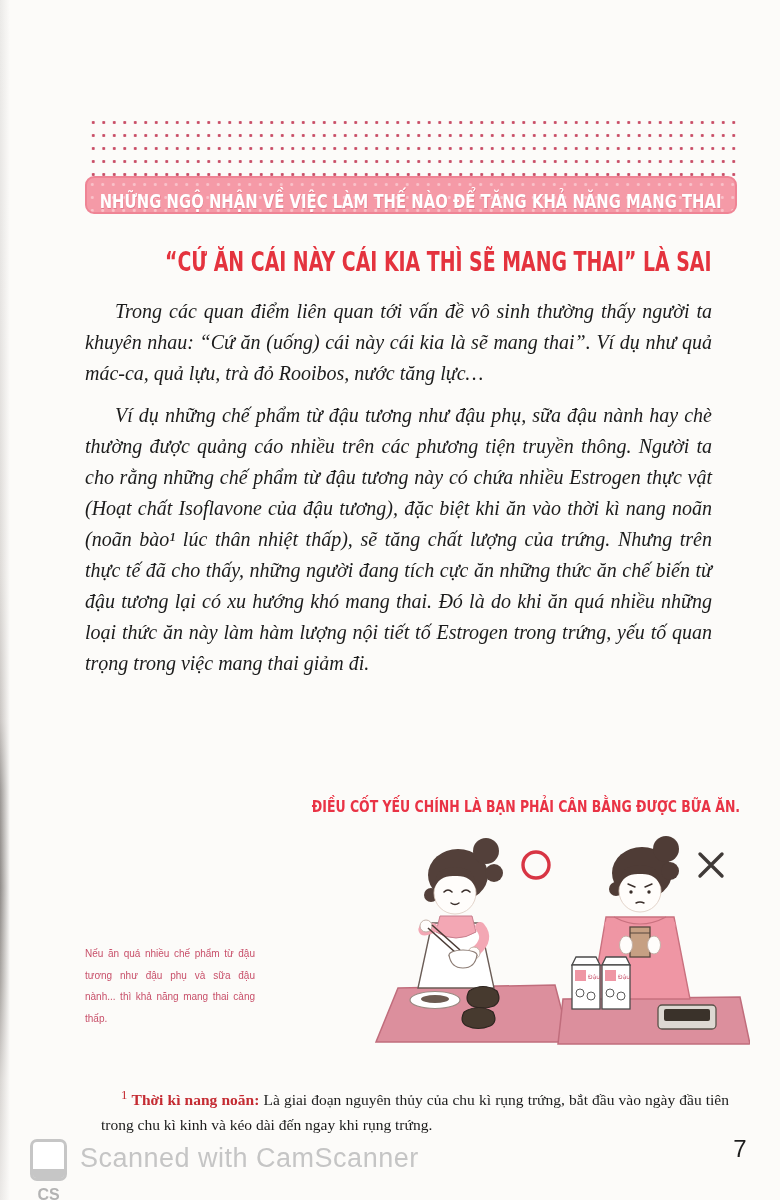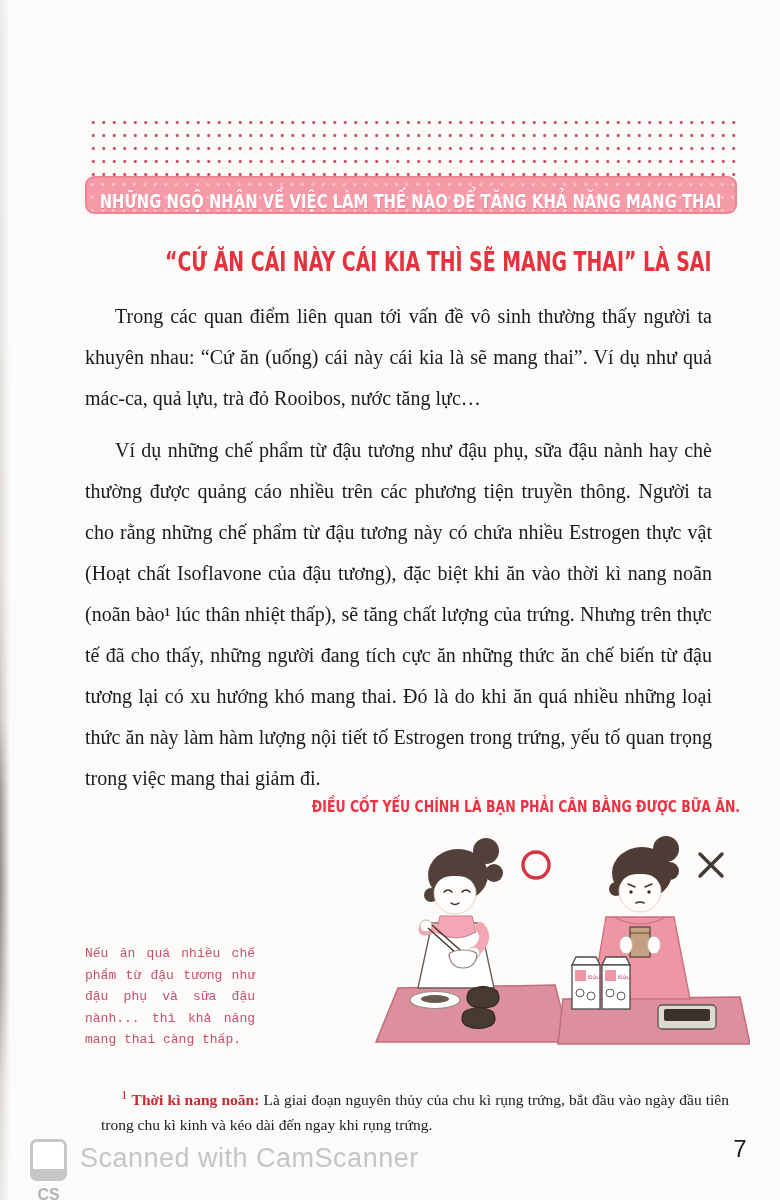--- a/index.html
+++ b/index.html
@@ -44,37 +44,37 @@
   .headline{
     position:absolute; left:40px; top:234px; width:740px; text-align:center; margin:8px;
   }
   .headline span{
     display:inline-block; color:#e4333e; font-family:"DejaVu Sans", sans-serif;
     font-weight:bold; font-size:27px; white-space:nowrap; transform:scaleX(0.70);
   }
   
   .body-text{
     position:absolute; left:85px; top:296px; width:627px;
-    font-size:20px; line-height:41px; color:#1b1b1b; text-align:justify;
+    font-size:20px; line-height:31px; color:#1b1b1b; text-align:justify;font-style:italic;
   }
   .body-text p{ margin:0 0 11px 0; text-indent:30px; }
   
   .caption{
     position:absolute; right:40px; top:797px; text-align:center; transform-origin:right center;
   }
   .caption span{
     display:inline-block; color:#e93345; font-family:"DejaVu Sans", sans-serif;
     font-weight:bold; font-size:16px; white-space:nowrap; transform:scaleX(0.78);
     transform-origin:right center;
   }
   .illustration{ position:absolute; left:374px; top:833px; }
   
   .side-note{
     position:absolute; left:85px; top:943px; width:170px;
-    font-family:Liberation Mono, monospace; font-size:13px; line-height:21.5px;
+    font-family:Liberation Sans, sans-serif; font-size:10px; line-height:21.5px;
     color:#c8506a; text-align:justify;
   }
   
   .footnote{
     position:absolute; left:85px; top:1066px; width:628px; margin:16px;
     font-size:15.5px; line-height:25px; color:#1b1b1b; text-align:justify; text-indent:20px;
   }
   .footnote .fn-marker{ color:#c42b32; }
   .footnote .fn-term{ color:#c42b32; font-weight:bold; }
   

